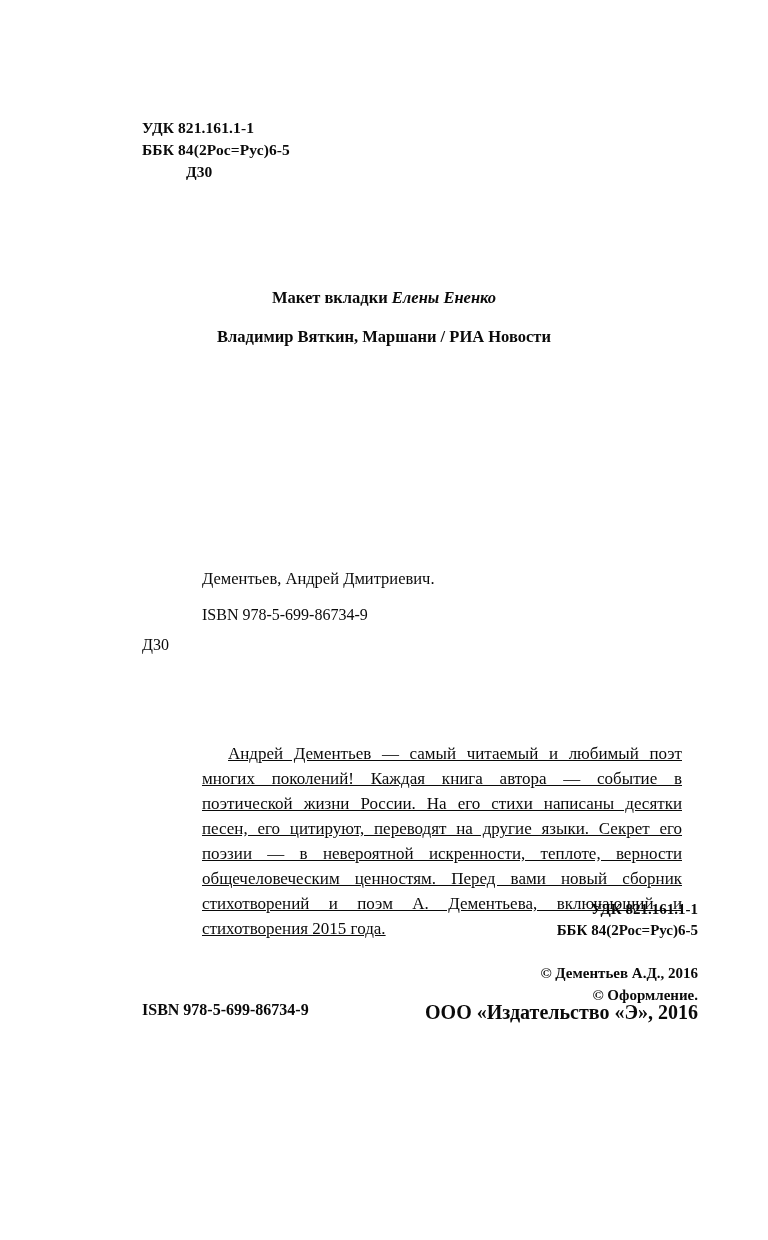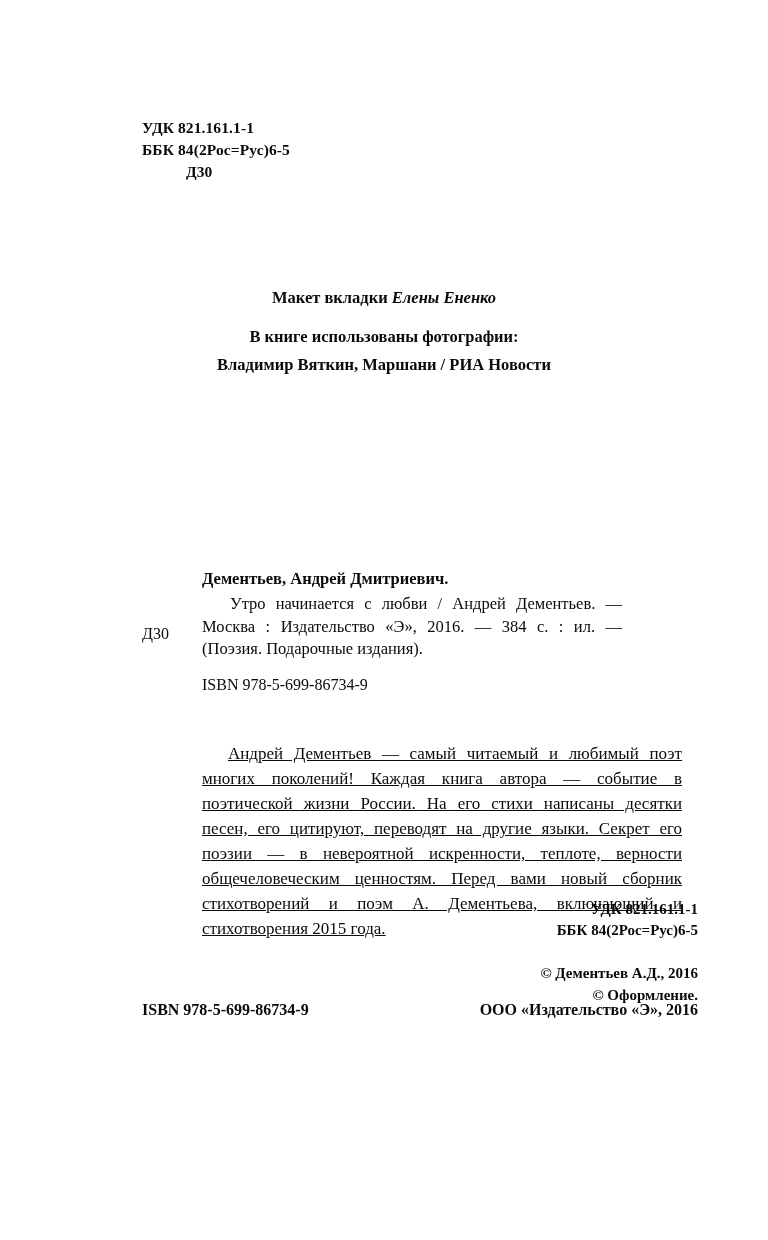--- a/index.html
+++ b/index.html
@@ -73,23 +73,23 @@
   
   .cip {
     position: absolute;
     left: 142px;
     top: 568px;
     width: 480px;
     font-size: 16.5px;
     line-height: 1.38;
   }
   .cip-author {
-    font-weight: 700;
+    font-weight: 400;
     padding-left: 60px;
-    margin-bottom: 2px;
+    margin-bottom: 8px;
   }
   .cip-body {
     position: relative;
     text-align: justify;
   }
   .cip-shelfmark {
     position: absolute;
     left: 0px;
     top: 30px;
     font-size: 16px;
@@ -146,21 +146,21 @@
     position: absolute;
     left: 142px;
     top: 1001px;
     font-size: 16px;
     font-weight: 700;
   }
   .publisher-bottom {
     position: absolute;
     right: 86px;
     top: 1001px;
-    font-size: 16px;
+    font-size: 20px;
     font-weight: 700;
     text-align: right;
   }
 </style>
 </head>
 <body>
 
 <div class="page">
 
   <div class="classification">
@@ -168,30 +168,28 @@
     <div class="line">ББК 84(2Рос=Рус)6-5</div>
     <div class="line indent">Д30</div>
   </div>
 
   <div class="credits">
     <div class="credit-row">
       <span>Макет вкладки</span>
       <em>Елены Ененко</em>
     </div>
     <div class="photo-block">
-      <div class="photo-line">В книге использованы фотографии:</div>
       <div class="photo-line">Владимир Вяткин, Маршани / РИА Новости</div>
     </div>
   </div>
 
   <div class="cip">
     <div class="cip-author">Дементьев, Андрей Дмитриевич.</div>
     <div class="cip-body">
       <div class="cip-shelfmark">Д30</div>
-      <div class="cip-desc">Утро начинается с любви / Андрей Дементьев. — Москва : Издательство «Э», 2016. — 384 с. : ил. — (Поэзия. Подарочные издания).</div>
       <div class="cip-isbn">ISBN 978-5-699-86734-9</div>
     </div>
   </div>
 
   <div class="annotation">Андрей Дементьев — самый читаемый и любимый поэт многих поколений! Каждая книга автора — событие в поэтической жизни России. На его стихи написаны десятки песен, его цитируют, переводят на другие языки. Секрет его поэзии — в невероятной искренности, теплоте, верности общечеловеческим ценностям. Перед вами новый сборник стихотворений и поэм А. Дементьева, включающий и стихотворения 2015 года.</div>
 
   <div class="udk-repeat">
     <div>УДК 821.161.1-1</div>
     <div>ББК 84(2Рос=Рус)6-5</div>
   </div>

